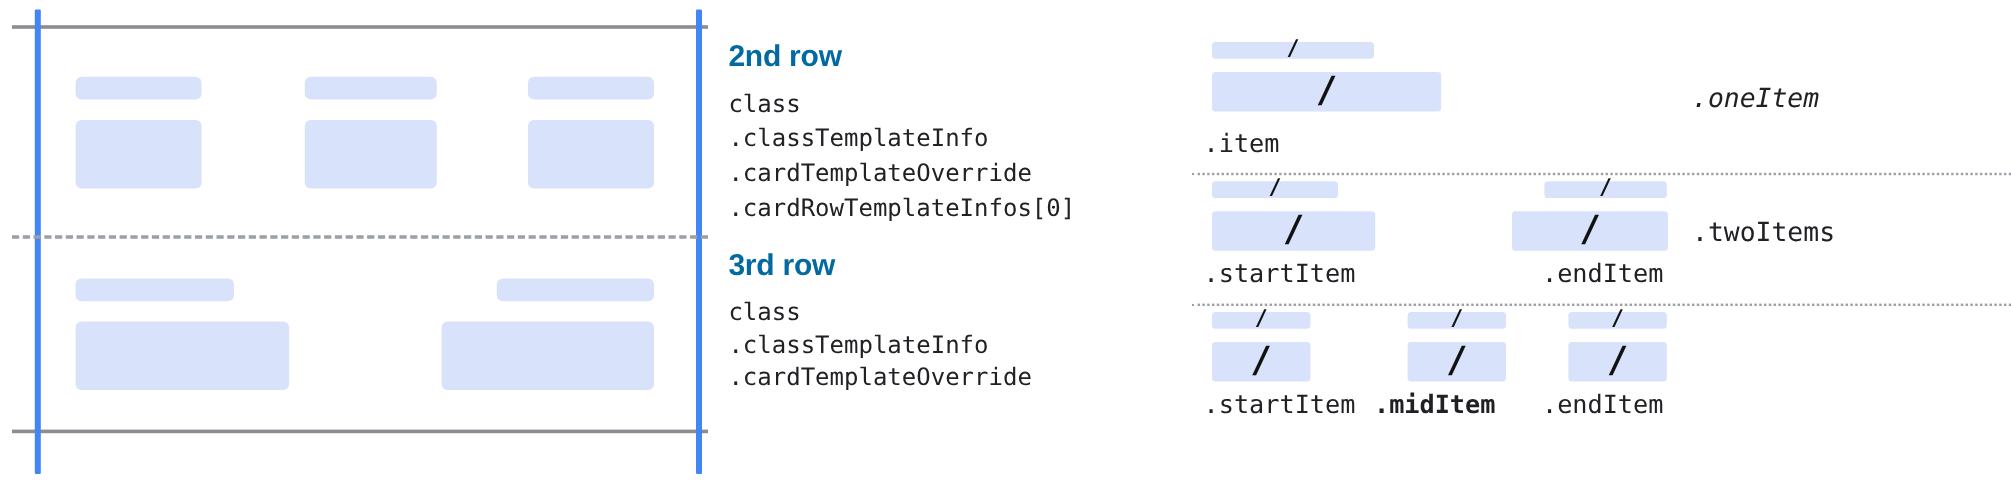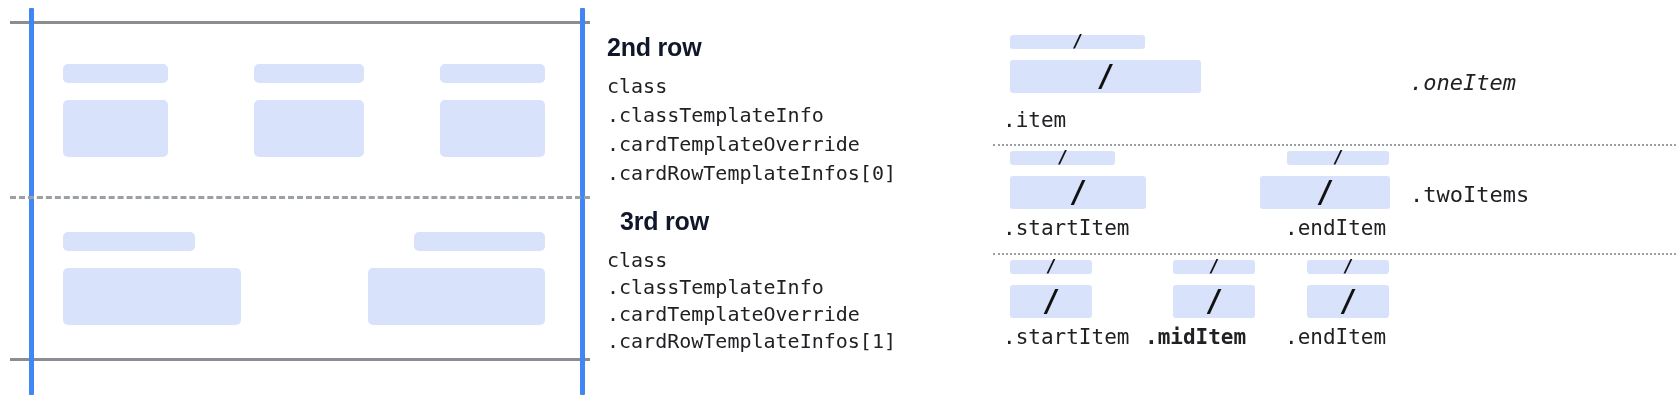--- a/index.html
+++ b/index.html
@@ -18,21 +18,21 @@
   .dashdiv{
     position:absolute;height:0;border-top:3px dashed #9aa0a6;
   }
   .ph{position:absolute;background:#d8e2fb;border-radius:5px;}
 
   
   #mid-panel{position:absolute;left:600px;top:0;width:395px;height:412px;}
   .blockhead{
     position:absolute;
     font-family:"Liberation Sans", sans-serif;
-    font-weight:bold;font-size:25px;color:#0f172a;
+    font-weight:bold;font-size:25px;color:#0369a1;
     letter-spacing:-0.2px;white-space:nowrap;text-align:center;
   }
   .codeline{
     position:absolute;
     font-family:"DejaVu Sans Mono", monospace;
     font-size:20px;color:#202124;white-space:nowrap;
   }
 
   
   #right-panel{position:absolute;left:985px;top:0;width:691px;height:412px;}
@@ -85,25 +85,24 @@
   </div>
 
   <div id="mid-panel">
 
     <div class="blockhead" style="left:7px;top:33px;">2nd row</div>
     <div class="codeline" style="left:7px;top:74px;">class</div>
     <div class="codeline" style="left:7px;top:103px;">.classTemplateInfo</div>
     <div class="codeline" style="left:7px;top:132px;">.cardTemplateOverride</div>
     <div class="codeline" style="left:7px;top:161px;">.cardRowTemplateInfos[0]</div>
 
-    <div class="blockhead" style="left:20px;top:207px;">3rd row</div>
+    <div class="blockhead" style="left:7px;top:207px;">3rd row</div>
     <div class="codeline" style="left:7px;top:248px;">class</div>
     <div class="codeline" style="left:7px;top:275px;">.classTemplateInfo</div>
     <div class="codeline" style="left:7px;top:302px;">.cardTemplateOverride</div>
-    <div class="codeline" style="left:7px;top:329px;">.cardRowTemplateInfos[1]</div>
   </div>
 
   <div id="right-panel">
 
     <div class="slot small" style="left:25px;top:35px;width:135px;height:14px;">
       <span class="slash">/</span>
     </div>
     <div class="slot big" style="left:25px;top:60px;width:191px;height:33px;">
       <span class="slash">/</span>
     </div>

